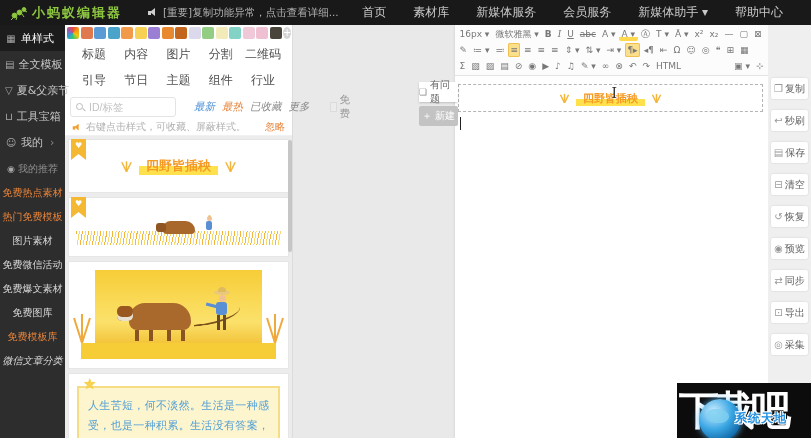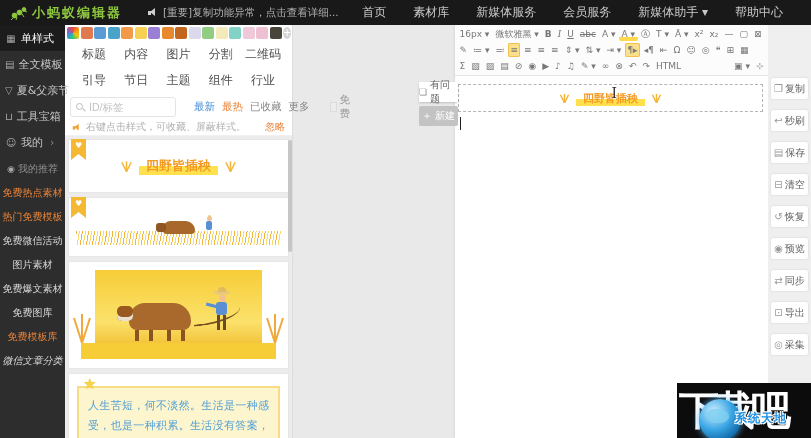--- a/index.html
+++ b/index.html
@@ -45,21 +45,21 @@
   .searchbox { flex:0 0 106px; height:20px; border:1px solid #e4e4e4; border-radius:3px;
                display:flex; align-items:center; gap:4px; padding:0 5px; }
   .searchbox input { border:none; outline:none; width:80px; font-size:10.5px; color:#777; background:transparent; }
   .searchbox input::placeholder { color:#c3c3c3; }
   .mag { width:9px; height:9px; position:relative; display:inline-block; flex:0 0 auto; }
   .mag::before { content:""; position:absolute; left:0; top:0; width:5px; height:5px;
                  border:1.3px solid #bdbdbd; border-radius:50%; }
   .mag::after { content:""; position:absolute; left:5.5px; top:6px; width:3.5px; height:1.3px;
                 background:#bdbdbd; transform:rotate(45deg); }
   .filters { display:flex; gap:7px; font-size:10.5px; color:#888; align-items:center; white-space:nowrap; }
-  .filter { cursor:pointer; }
+  .filter { cursor:pointer;font-style:italic; }
   .freewrap { display:flex; align-items:center; gap:3px; margin-left:2px; color:#999; }
   .freebox { width:10px; height:10px; background:#ececec; border:1px solid #dcdcdc; display:inline-block; cursor:pointer; }
   .hintrow { display:flex; align-items:center; gap:4px; padding:0 7px; height:17px;
              font-size:10px; color:#b0b0b0; border-bottom:1px solid #f1f1f1; }
   .hintrow .spk { color:#f0a030; transform:scale(.85); }
   .hint-action { margin-left:auto; color:#e8833a; cursor:pointer; }
   .list { flex:1; background:#ececec; overflow:hidden; position:relative; padding:3px 3px 0; }
   .card { background:#fff; border:1px solid #e6e6e6; margin-bottom:4px; position:relative; cursor:pointer; }
   .bookmark { position:absolute; top:-1px; left:2px; width:15px; height:21px; background:#f5b832;
               clip-path:polygon(0 0,100% 0,100% 100%,50% 72%,0 100%);
@@ -226,25 +226,25 @@
       <div class="side-link" style="color: rgb(232, 131, 58);">
 
         <span>免费热点素材</span>
       </div>
       <div class="side-link" style="color: rgb(232, 131, 58);">
 
         <span>热门免费模板</span>
       </div>
       <div class="side-link" style="color: rgb(216, 216, 216);">
 
+        <span>图片素材</span>
+      </div>
+      <div class="side-link" style="color: rgb(216, 216, 216);">
+
         <span>免费微信活动</span>
-      </div>
-      <div class="side-link" style="color: rgb(216, 216, 216);">
-
-        <span>图片素材</span>
       </div>
       <div class="side-link" style="color: rgb(216, 216, 216);">
 
         <span>免费爆文素材</span>
       </div>
       <div class="side-link" style="color: rgb(216, 216, 216);">
 
         <span>免费图库</span>
       </div>
       <div class="side-link" style="color: rgb(232, 131, 58);">

